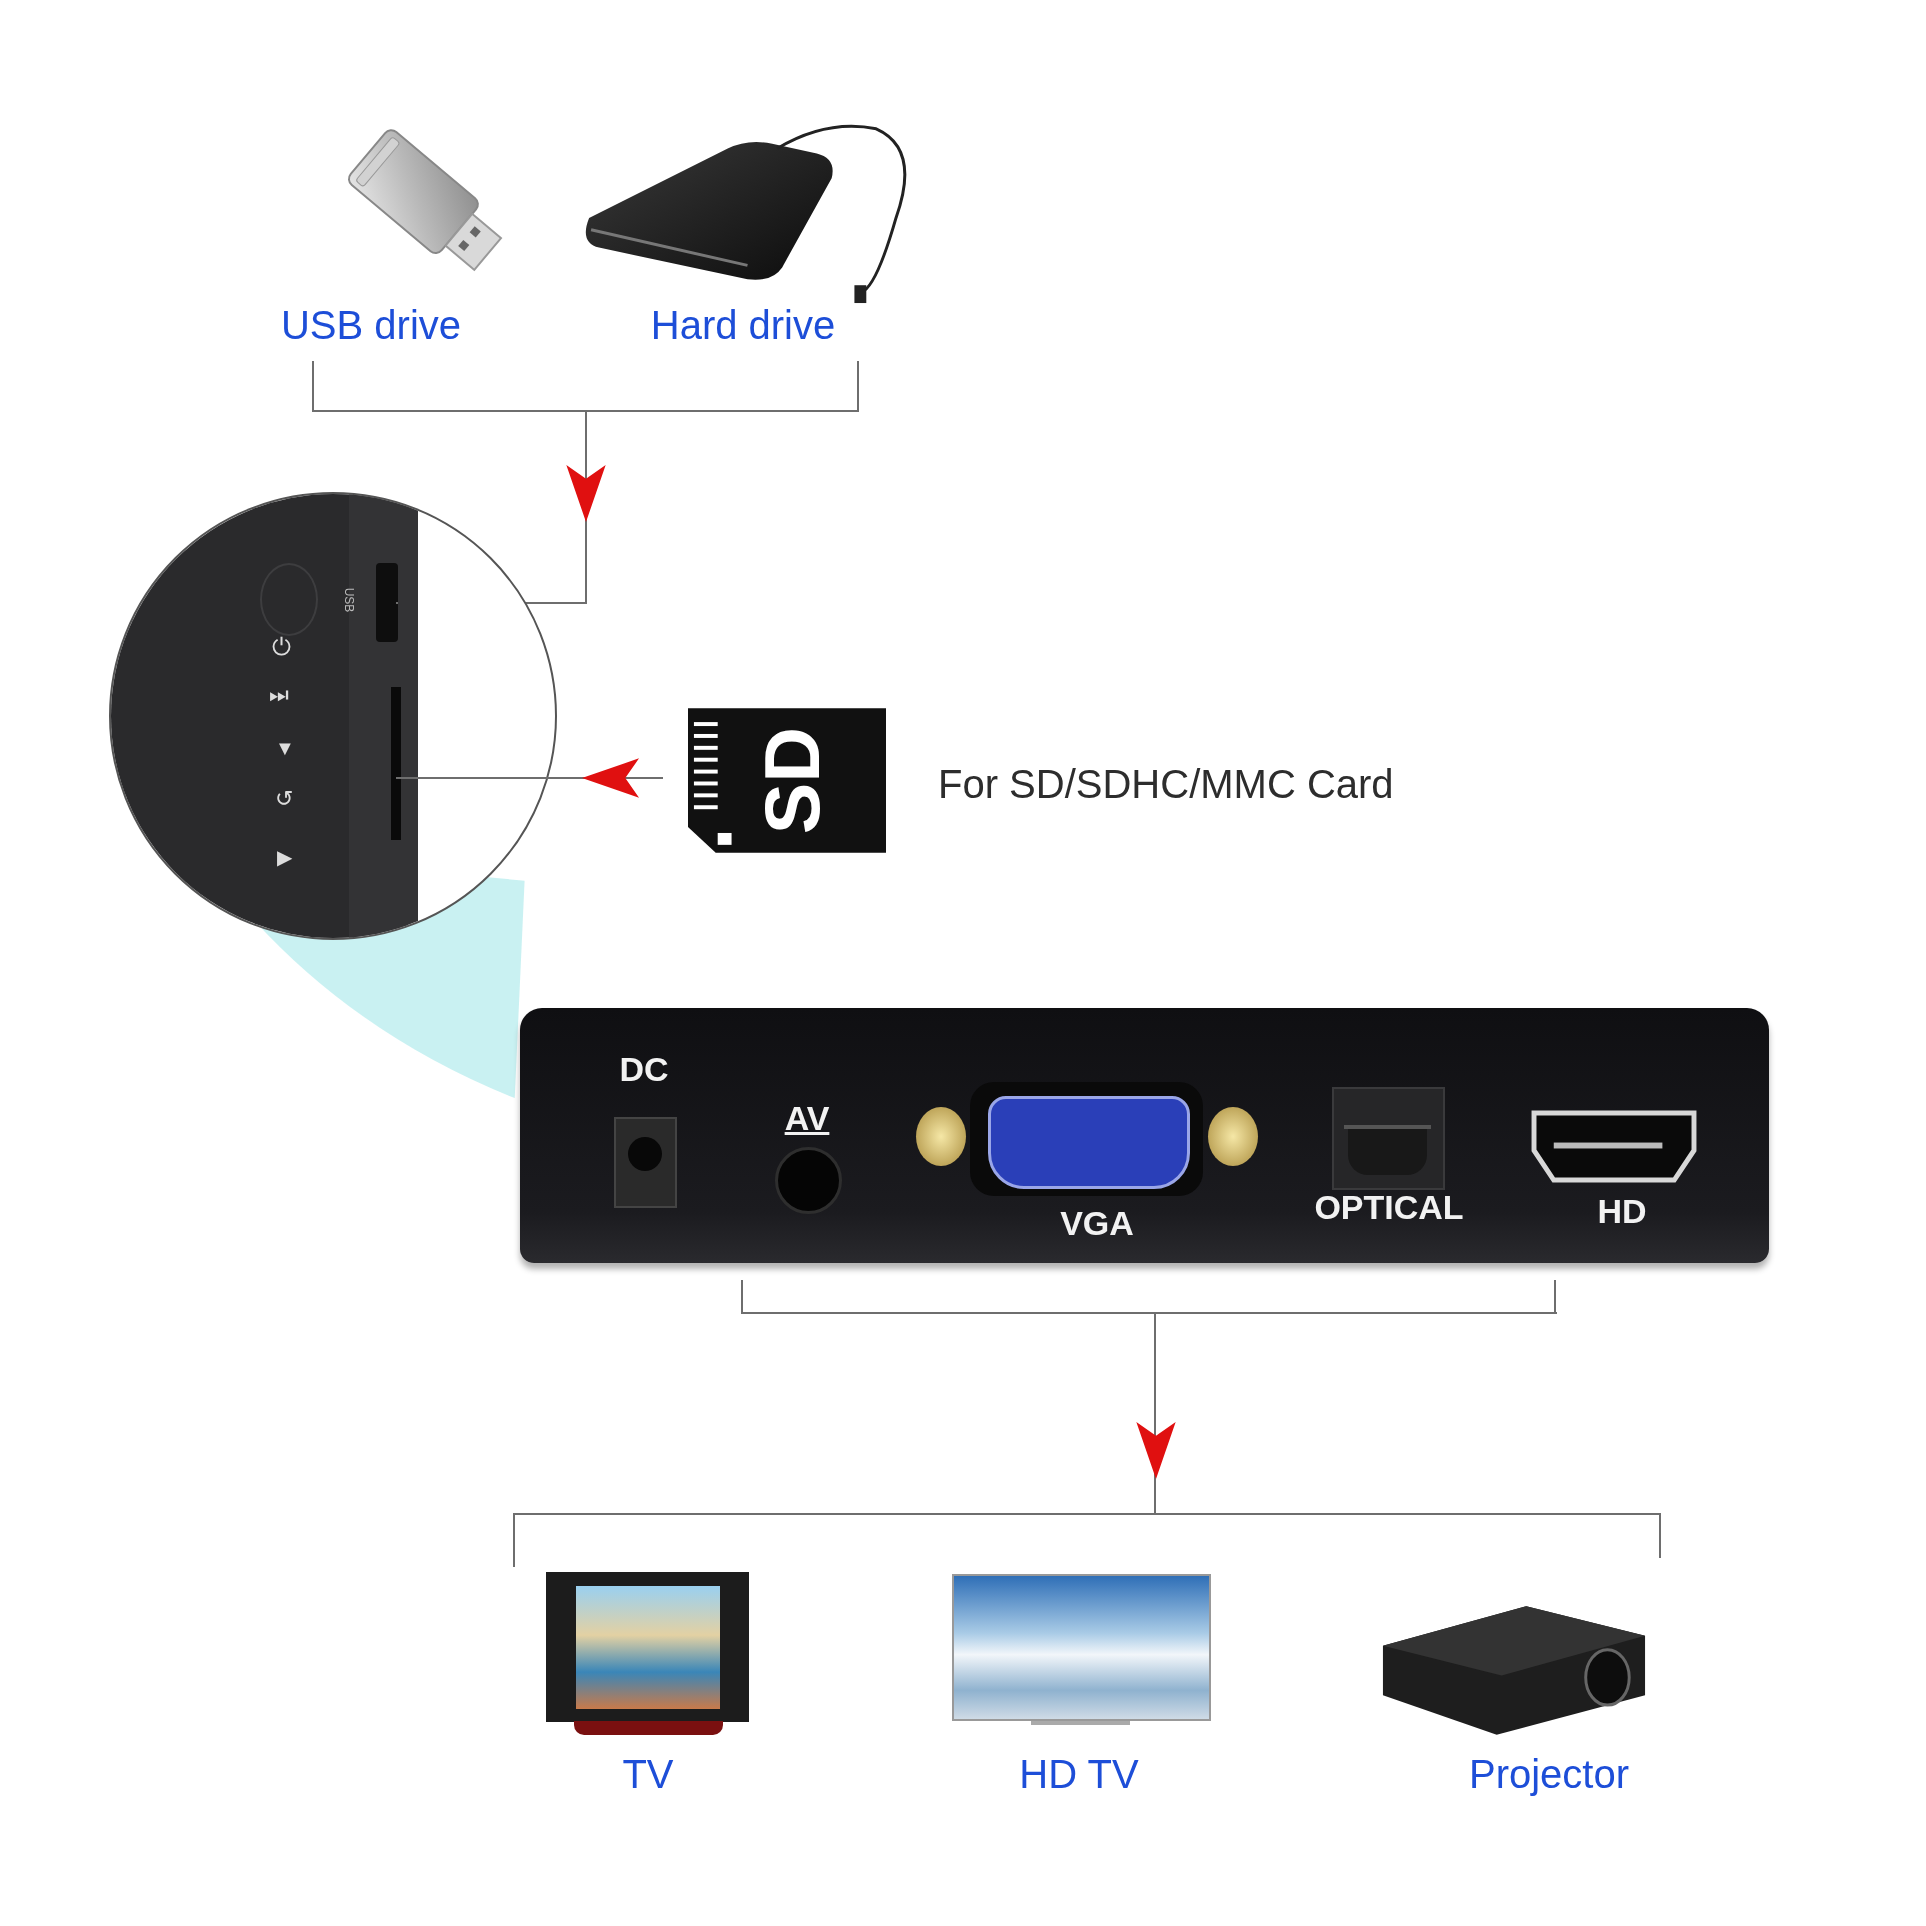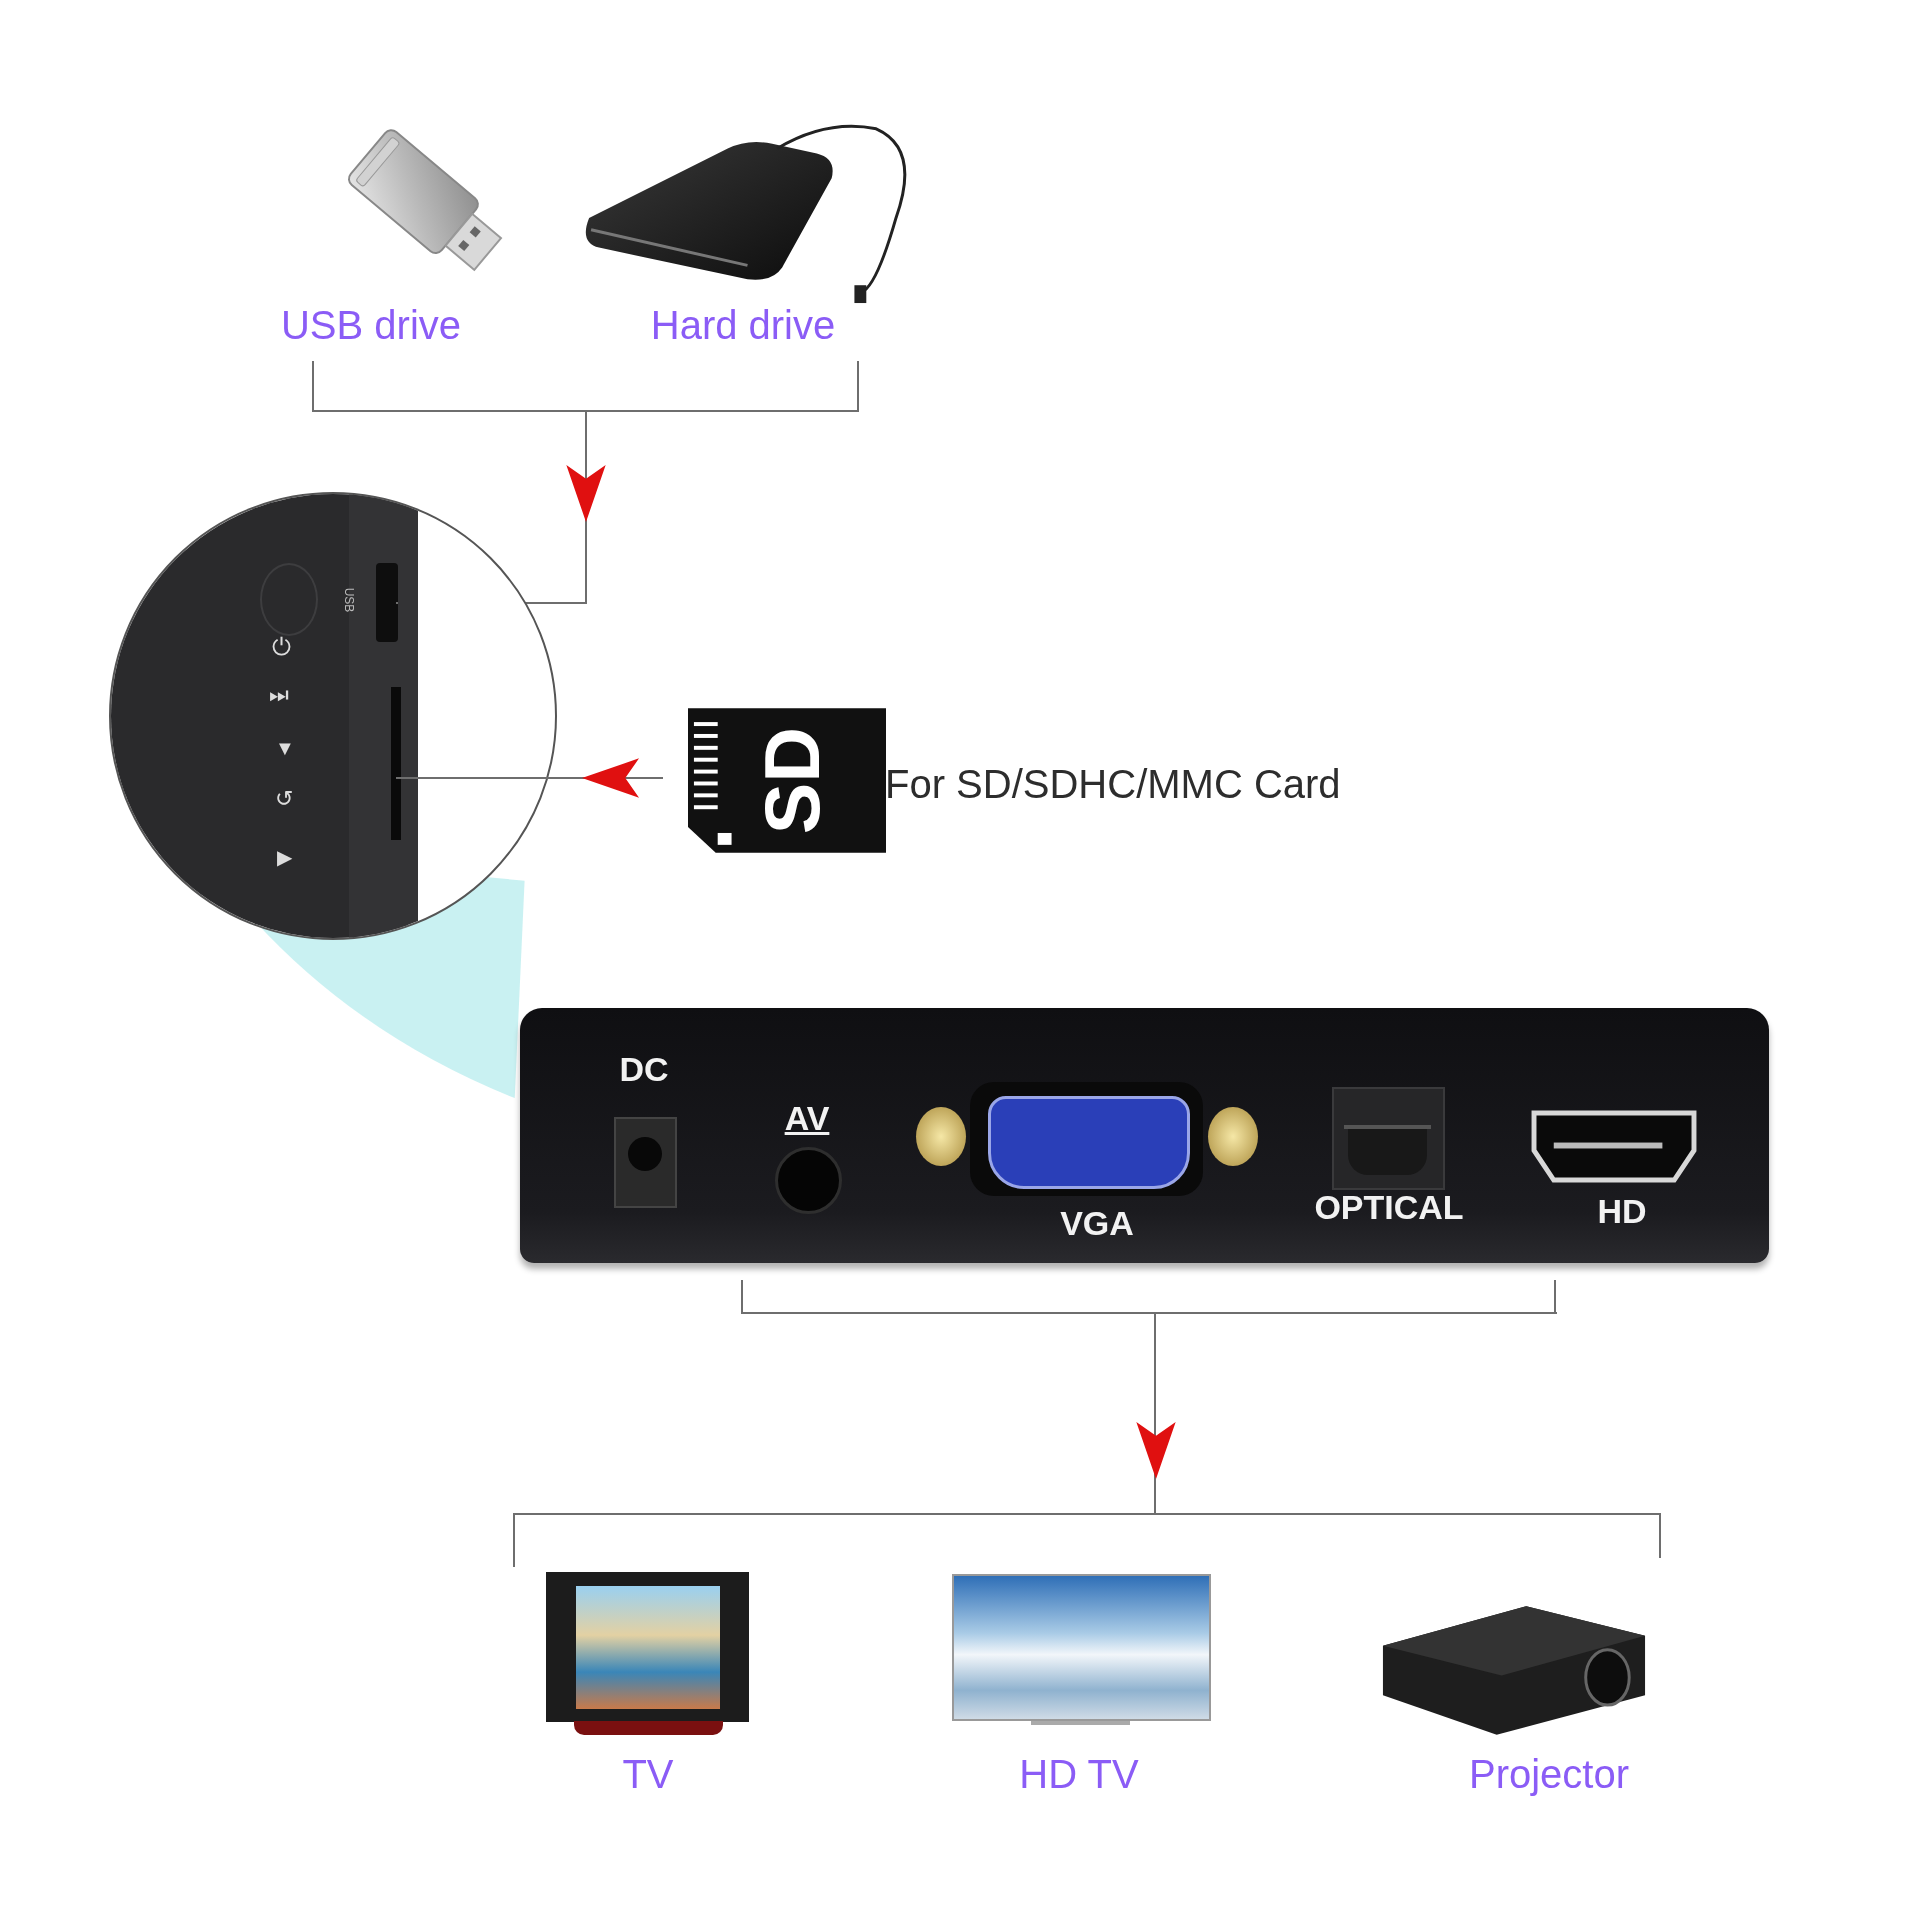--- a/index.html
+++ b/index.html
@@ -1,19 +1,19 @@
 <!DOCTYPE html>
 <html><head>
 <meta charset="utf-8">
 <style>
   html, body { margin:0; padding:0; background:#ffffff; }
   body { width:1927px; height:1927px; position:relative; overflow:hidden;
          font-family:"Liberation Sans", sans-serif; color:#2b2b2b; }
   .abs { position:absolute; }
-  .lbl { position:absolute; font-size:40px; color:#8b5cf6; white-space:nowrap; transform:translateX(-50%); }
+  .lbl { position:absolute; font-size:40px; color:#1d4ed8; white-space:nowrap; transform:translateX(-50%); }
   .ln { position:absolute; background:#6e6e6e; }
   .port-lbl { position:absolute; color:#f2f2f2; font-weight:bold; font-size:34px; transform:translateX(-50%); white-space:nowrap; }
 </style>
 </head>
 <body>
 
 <div class="abs" style="left:327px;top:109px;width:188px;height:178px;">
   <svg width="188" height="178" viewBox="0 0 190 180">
     <defs>
       <linearGradient id="usbg" x1="0" y1="0" x2="1" y2="1">
@@ -101,21 +101,21 @@
         <rect x="6" y="50" width="24" height="4"></rect>
       <rect x="6" y="62" width="24" height="4"></rect>
         <rect x="6" y="74" width="24" height="4"></rect>
       <rect x="6" y="86" width="24" height="4"></rect>
         <rect x="6" y="98" width="24" height="4"></rect>
       <rect x="30" y="126" width="14" height="12"></rect>
     </g>
     <text x="112" y="73" fill="#fff" font-family="Liberation Sans, sans-serif" font-weight="bold" font-size="78" text-anchor="middle" dominant-baseline="middle" transform="rotate(-90 112 73)">SD</text>
   </svg>
 </div>
-<div class="abs" style="left:885px;top:762px;font-size:40px;color:#2d2d2d;white-space:nowrap;">For SD/SDHC/MMC Card</div>
+<div class="abs" style="left:938px;top:762px;font-size:40px;color:#2d2d2d;white-space:nowrap;">For SD/SDHC/MMC Card</div>
 
 <div class="abs" style="left:520px;top:1008px;width:1249px;height:255px;background:linear-gradient(#0f0f12,#1b1b1f 80%,#2a2a2e);border-radius:22px 22px 14px 14px;box-shadow:0 6px 6px rgba(0,0,0,0.3);">
 
   <div class="port-lbl" style="left:124px;top:42px;">DC</div>
   <div class="abs" style="left:94px;top:109px;width:59px;height:87px;background:#2a2a2a;border:2px solid #444;">
     <div class="abs" style="left:12px;top:18px;width:34px;height:34px;border-radius:50%;background:#080808;"></div>
   </div>
 
   <div class="port-lbl" style="left:287px;top:91px;text-decoration:underline;">AV</div>
   <div class="abs" style="left:255px;top:139px;width:61px;height:61px;border-radius:50%;background:#050505;border:3px solid #2e2e2e;"></div>

